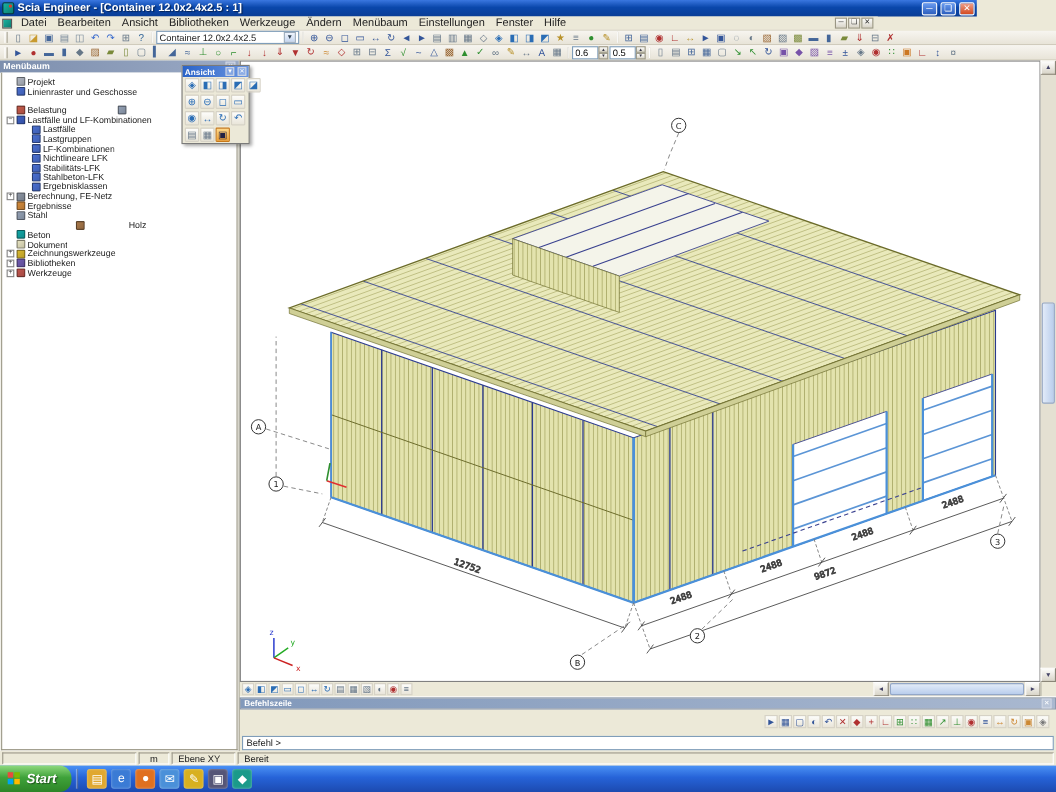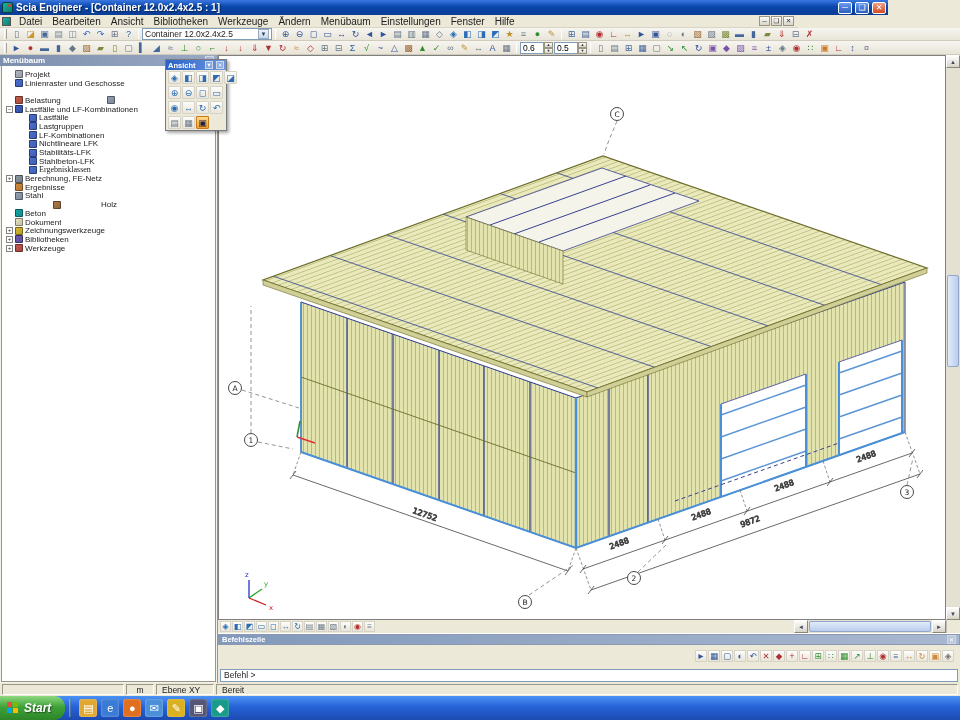--- a/index.html
+++ b/index.html
@@ -339,41 +339,41 @@
           <div class="trow" style="--c: #4a6fd0; padding-left: 18px;">
           <span class="tbox"></span>
           <span class="tico" style="--c: #4a6fd0;"></span>
           <span class="tlabel">Stabilitäts-LFK</span>
         </div>
           <div class="trow" style="--c: #4a6fd0; padding-left: 18px;">
           <span class="tbox"></span>
           <span class="tico" style="--c: #4a6fd0;"></span>
           <span class="tlabel">Stahlbeton-LFK</span>
         </div>
-          <div class="trow" style="--c: #4a6fd0; padding-left: 18px; font-family: Liberation Serif, serif;">
+          <div class="trow" style="--c: #4a6fd0; padding-left: 18px;">
           <span class="tbox"></span>
           <span class="tico" style="--c: #4a6fd0;"></span>
           <span class="tlabel">Ergebnisklassen</span>
         </div>
           <div class="trow" style="--c: #8b94a2; padding-left: 4px;">
           <span class="tbox">+</span>
           <span class="tico" style="--c: #8b94a2;"></span>
           <span class="tlabel">Berechnung, FE-Netz</span>
         </div>
           <div class="trow" style="--c: #d28a3c; padding-left: 4px;">
           <span class="tbox"></span>
           <span class="tico" style="--c: #d28a3c;"></span>
           <span class="tlabel">Ergebnisse</span>
         </div>
           <div class="trow" style="--c: #93a0b4; padding-left: 4px;">
           <span class="tbox"></span>
           <span class="tico" style="--c: #93a0b4;"></span>
           <span class="tlabel">Stahl</span>
         </div>
-          <div class="trow" style="--c: #a8784a; padding-left: 4px; gap: 40px;">
+          <div class="trow" style="--c: #a8784a; padding-left: 20px; gap: 40px;">
           <span class="tbox"></span>
           <span class="tico" style="--c: #a8784a;"></span>
           <span class="tlabel">Holz</span>
         </div>
           <div class="trow" style="--c: #12a5a5; padding-left: 4px;">
           <span class="tbox"></span>
           <span class="tico" style="--c: #12a5a5;"></span>
           <span class="tlabel">Beton</span>
         </div>
           <div class="trow" style="--c: #e6e2c0; padding-left: 4px;">

